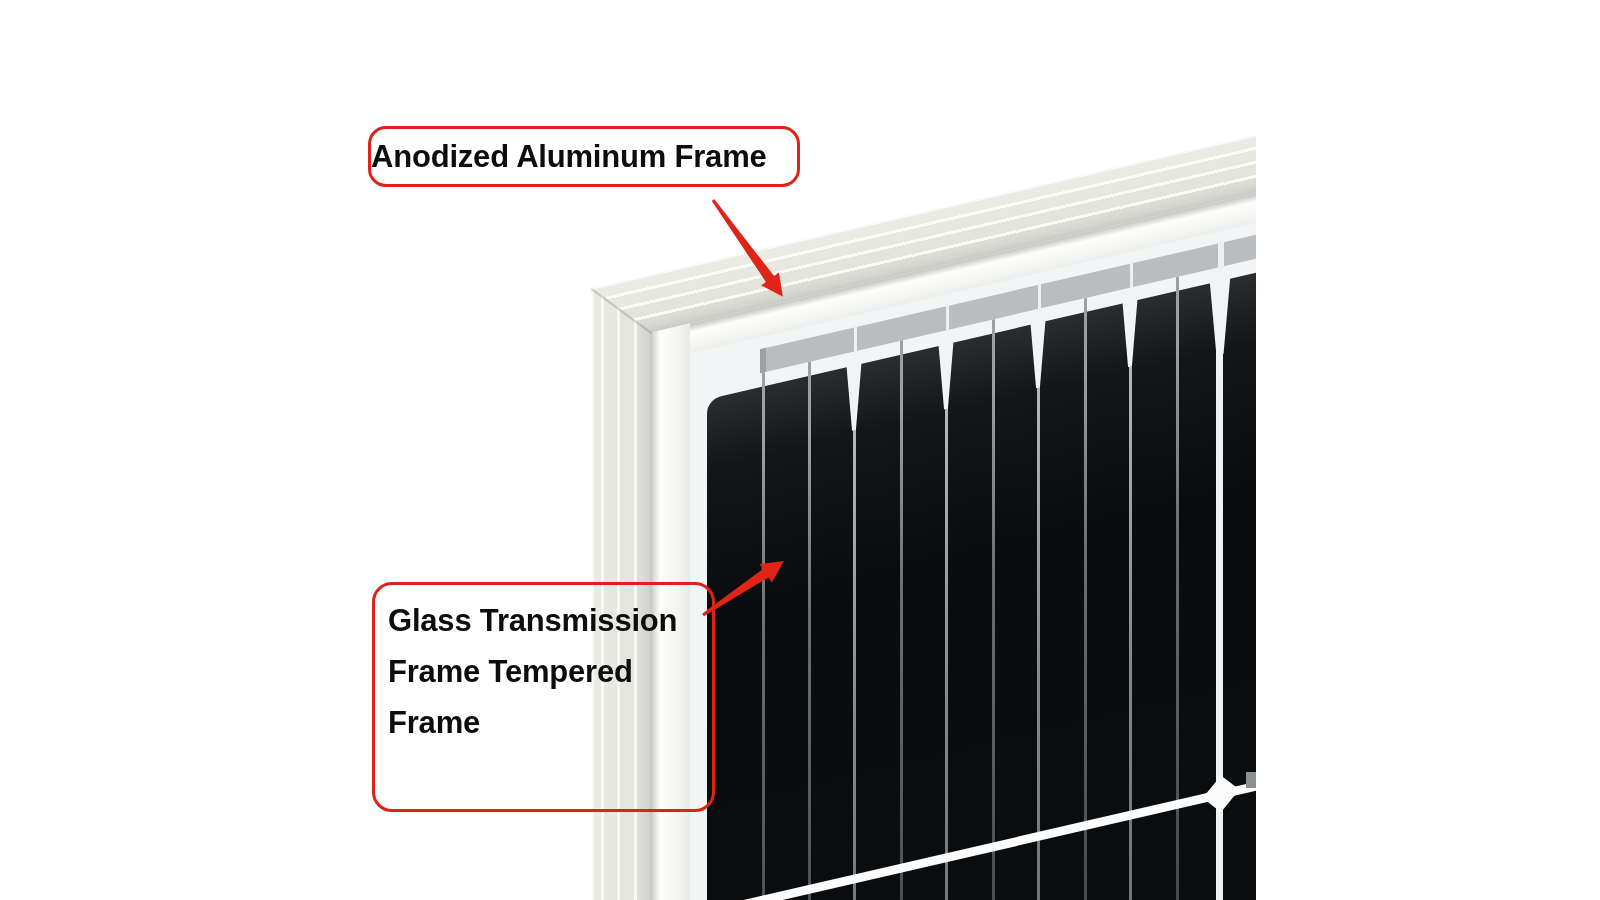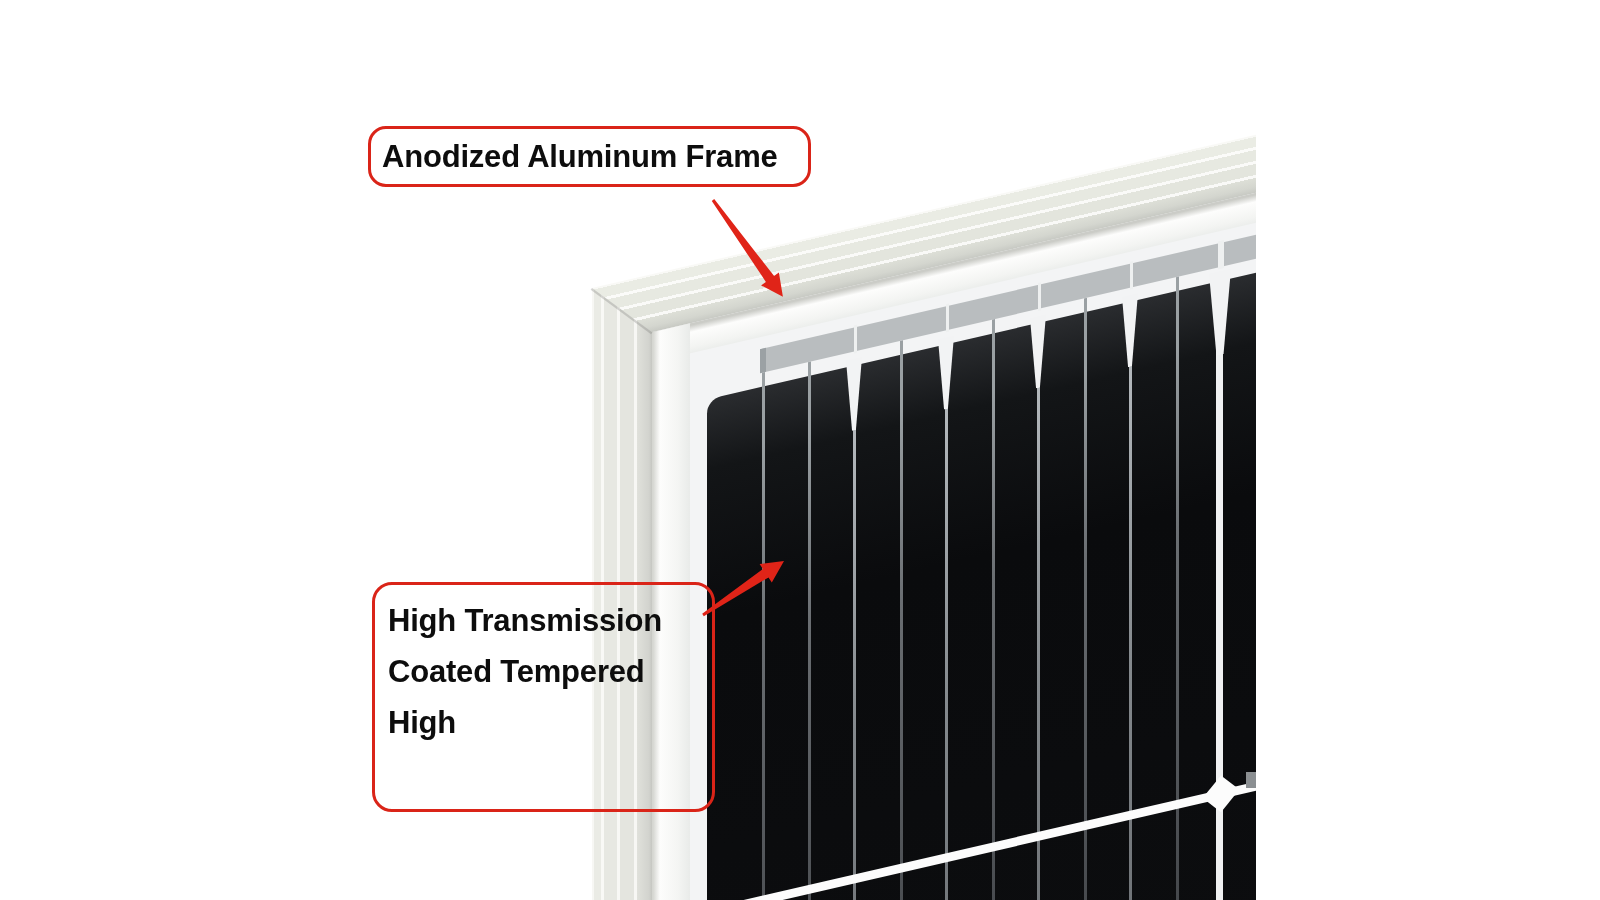--- a/index.html
+++ b/index.html
@@ -86,21 +86,21 @@
 
   .edge-stub{position:absolute;left:1246px;top:772px;width:10px;height:16px;background:#8b8f92;}
 
   
   .callout{
     position:absolute;border:3px solid #da2418;background:transparent;
     color:#0d0d0d;font-weight:700;font-size:31px;letter-spacing:-0.2px;z-index:20;
   }
   #callout-frame{
     left:368px;top:126px;width:426px;height:55px;border-radius:18px;
-    line-height:55px;padding-left:11px;white-space:nowrap;
+    line-height:55px;padding-left:0;white-space:nowrap;
   }
   #callout-glass{
     left:372px;top:582px;width:324px;height:214px;border-radius:20px;
     padding:10px 0 0 13px;
   }
   #callout-glass .line{line-height:51px;white-space:nowrap;}
 
   #arrows{position:absolute;left:0;top:0;width:1600px;height:900px;z-index:15;pointer-events:none;}
 </style>
 </head>
@@ -154,23 +154,23 @@
     </div>
 
     <div class="edge-stub"></div>
   </div>
 
   <div id="callout-frame" class="callout">
     <span>Anodized Aluminum Frame</span>
   </div>
 
   <div id="callout-glass" class="callout">
-    <div class="line">High Transmission</div>
-    <div class="line">Coated Tempered</div>
-    <div class="line">High</div>
+    <div class="line">Glass Transmission</div>
+    <div class="line">Frame Tempered</div>
+    <div class="line">Frame</div>
   </div>
 
   <svg id="arrows" viewBox="0 0 1600 900">
     <polygon points="711.8,200.9 765.9,281.9 761.1,285.4 782.9,296.8 778.9,272.6 774.1,276.1 714.2,199.1" fill="#e02418"></polygon>
     <polygon points="703.8,616.2 768.5,577.4 771.8,582.4 784.0,561.0 759.6,564.1 762.9,569.1 702.2,613.8" fill="#e02418"></polygon>
   </svg>
 
 </div>
 
 </body></html>

